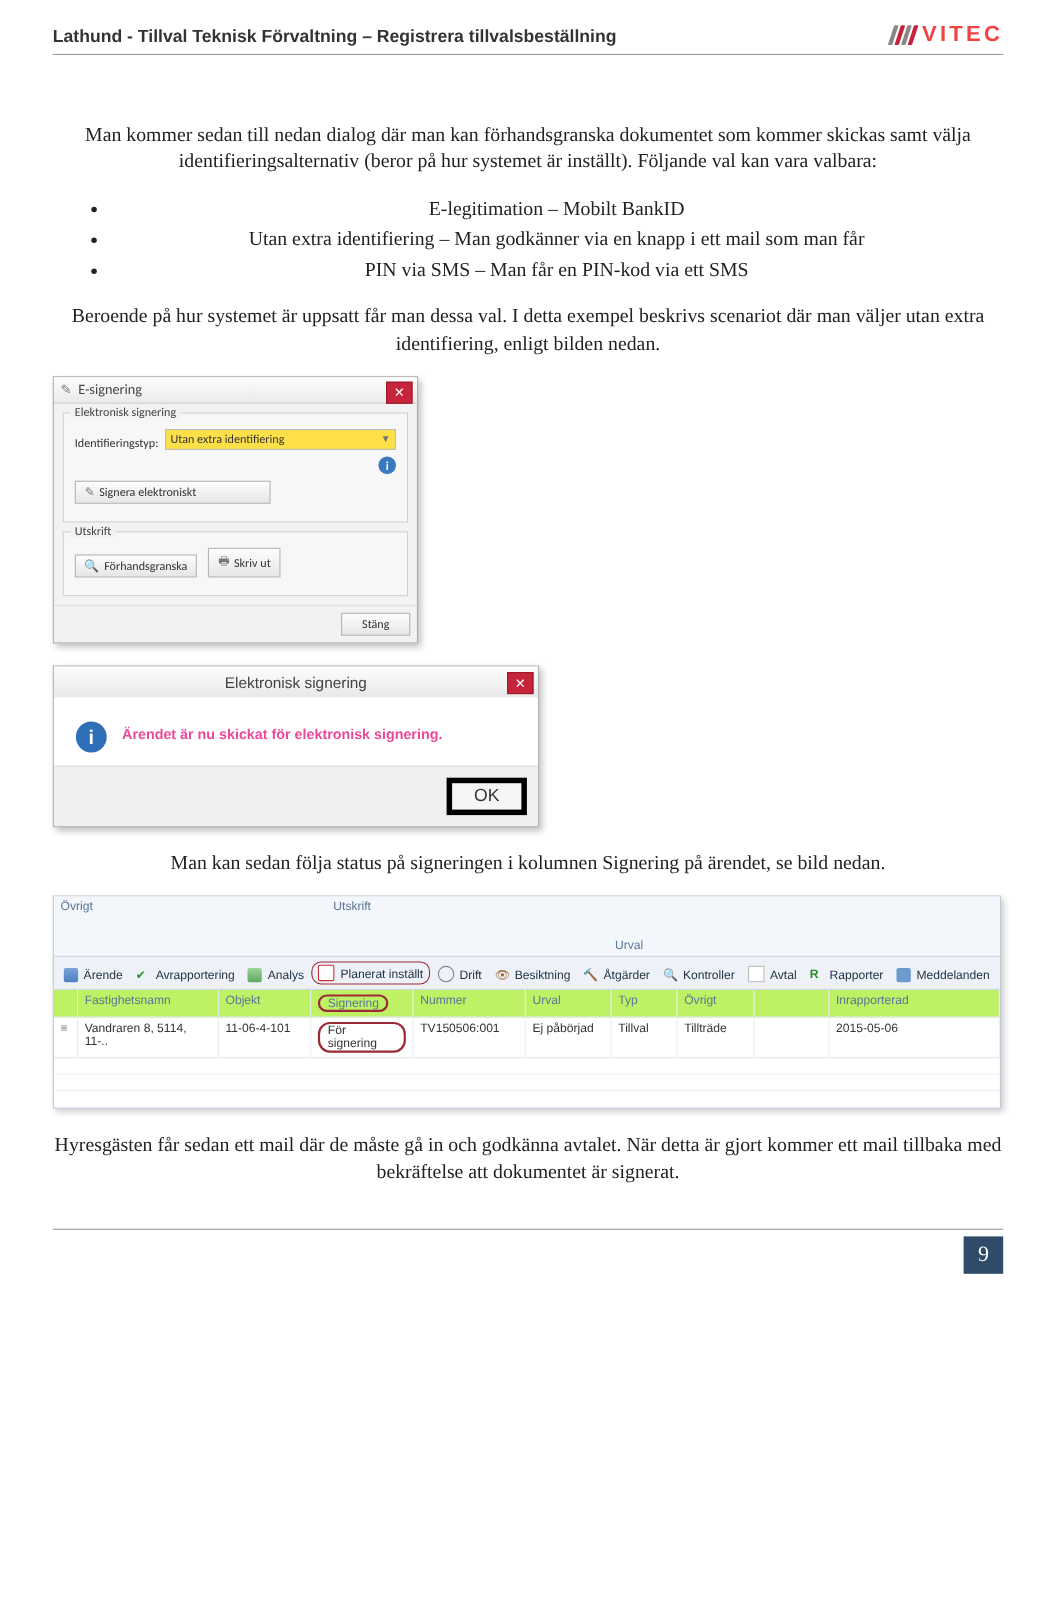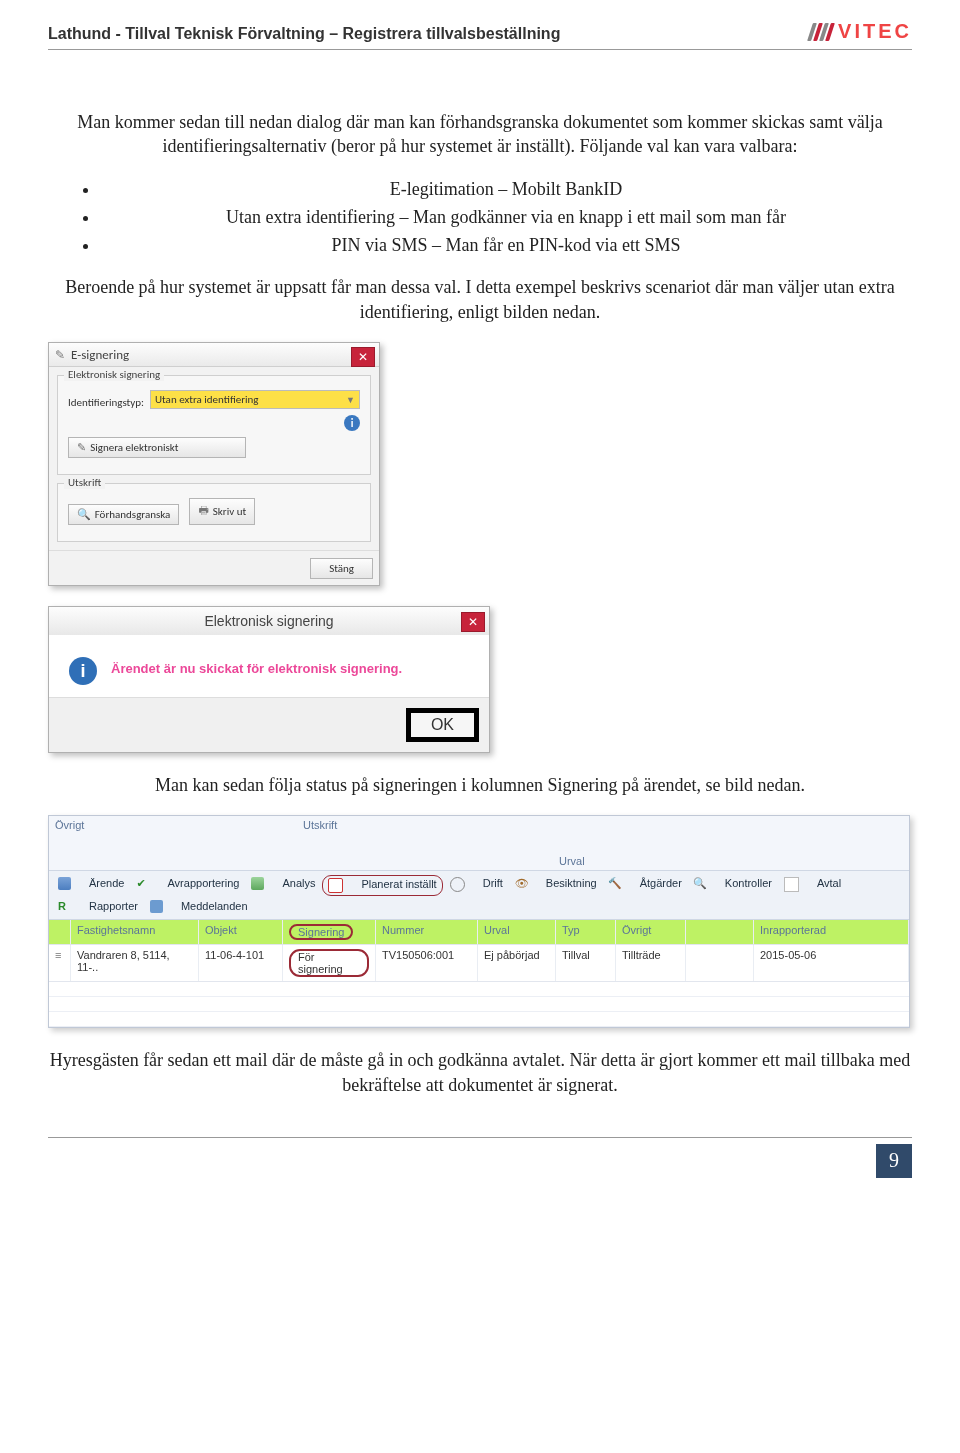--- a/index.html
+++ b/index.html
@@ -231,21 +231,21 @@
     display:flex;
     gap:2px;
     background:#eef2f8;
     border-bottom:1px solid #cfd7e4;
     padding:4px 4px;
     font-size:11px;
     color:#234;
     flex-wrap:wrap;
   }
   .ribbon .ritem {
-    display:flex;align-items:flex-start;gap:18px;padding:2px 5px;
+    display:flex;align-items:flex-end;gap:5px;padding:2px 5px;
   }
   .ribbon .rico {
     width:13px;height:13px;display:inline-block;
   }
   .pu-pill {
     border:1px solid #9b2a36;
     border-radius:9px;
     padding:1px 7px 1px 5px;
     display:flex;align-items:center;gap:3px;
   }

